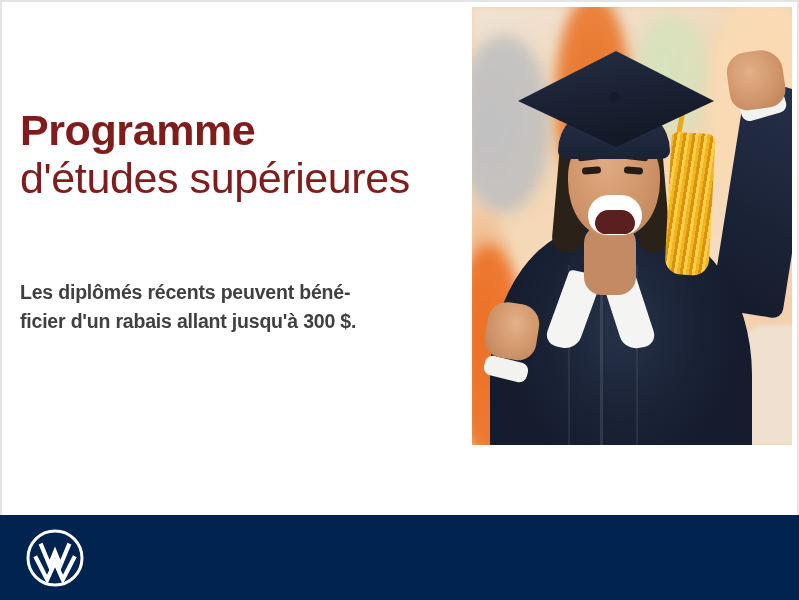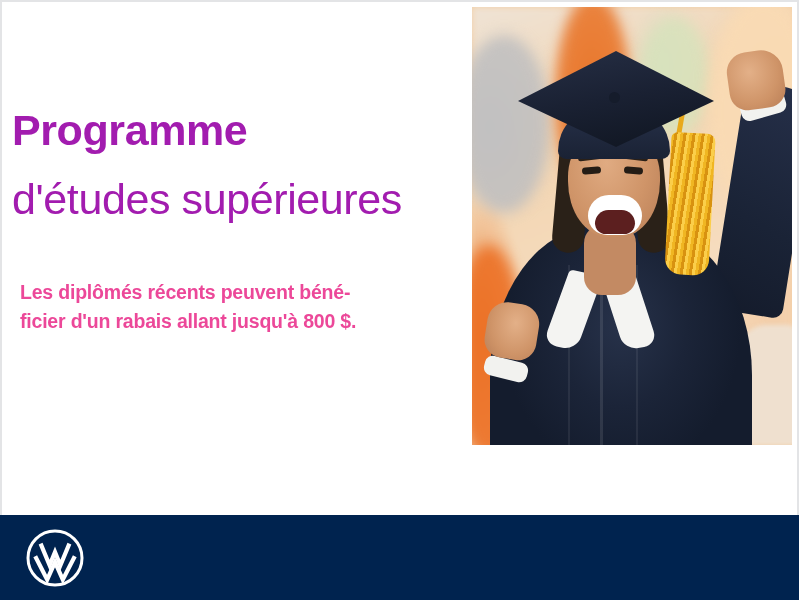--- a/index.html
+++ b/index.html
@@ -24,49 +24,48 @@
     width:799px; height:515px;
     background:#ffffff;
     border-left:2px solid #e3e4e6;
     border-top:2px solid #e3e4e6;
     border-right:2px solid #e3e4e6;
   }
 
   
   .headline {
     position:absolute;
-    left:10px; top:104px;
+    left:18px; top:104px;
     width:470px;
     line-height:1.12;
-    color:#a21caf;
+    color:#7f1d1d;
     letter-spacing:-0.4px;
   }
   .headline-line1 {
     display:block;
     font-size:43px;
     font-weight:700;
     white-space:nowrap;
   }
   .headline-line2 {
     display:block;
     font-size:43px;
     font-weight:300;
     white-space:nowrap;
-    margin-top:21px;
   }
 
   
   .subcopy {
     position:absolute;
     left:18px; top:276px;
     width:460px;
     font-size:19.5px;
     font-weight:700;
     line-height:1.48;
-    color:#ec4899;
+    color:#404040;
     letter-spacing:-0.2px;
   }
   .subcopy span { display:block; white-space:nowrap; }
 
   
   .photo {
     position:absolute;
     left:470px; top:5px;
     width:320px; height:438px;
     overflow:hidden;
@@ -282,21 +281,21 @@
 
   <div class="card">
 
     <div class="headline">
       <span class="headline-line1">Programme</span>
       <span class="headline-line2">d'études supérieures</span>
     </div>
 
     <div class="subcopy">
       <span>Les diplômés récents peuvent béné-</span>
-      <span>ficier d'un rabais allant jusqu'à 800 $.</span>
+      <span>ficier d'un rabais allant jusqu'à 300 $.</span>
     </div>
 
     <div class="photo">
       <div class="photo-bg"></div>
       <div class="blob blob-gray"></div>
       <div class="blob blob-org1"></div>
       <div class="blob blob-green"></div>
       <div class="blob blob-tan"></div>
       <div class="blob blob-org2"></div>
 

